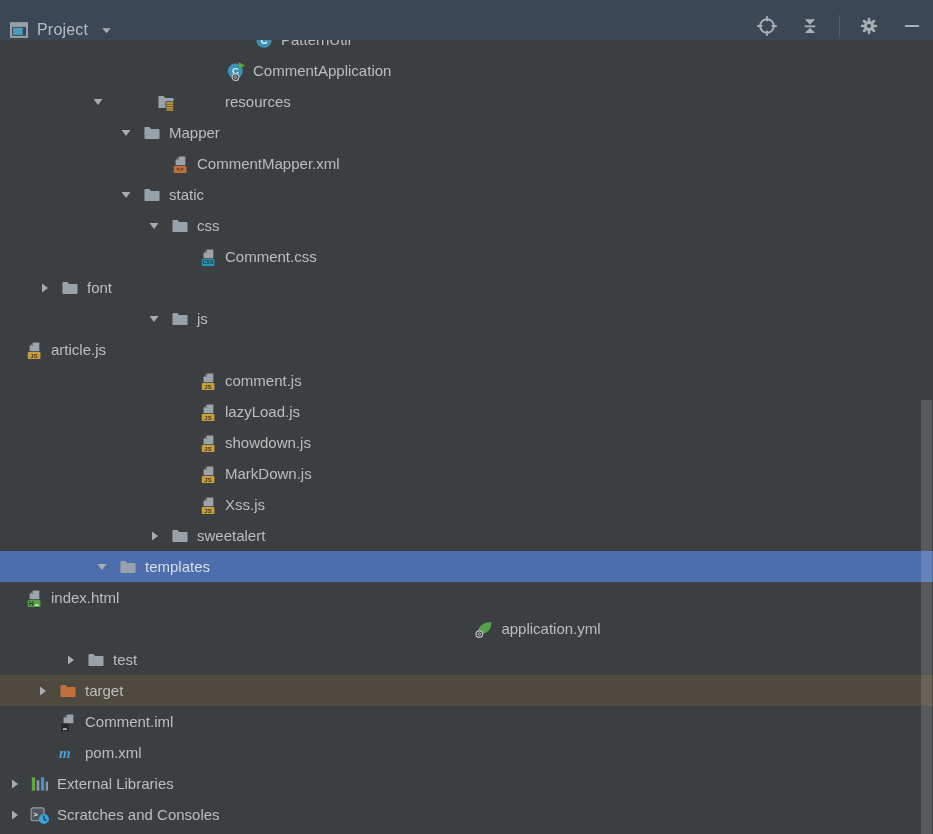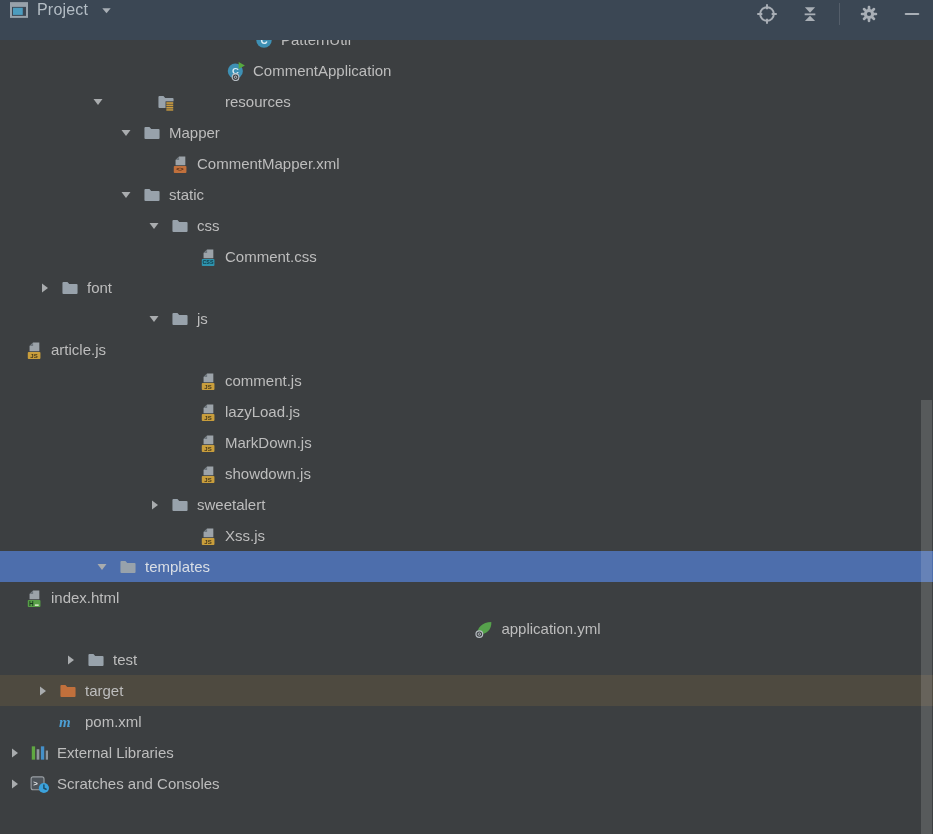--- a/index.html
+++ b/index.html
@@ -8,21 +8,21 @@
     background: var(--bg, #3C3F41);
     font-family: "Liberation Sans", sans-serif;
     -webkit-font-smoothing: antialiased;
   }
   .app { position: relative; width: 933px; height: 834px; overflow: hidden; }
 
   
   .hdr {
     position: absolute; top: 0; left: 0; right: 0; height: 40px;
     background: var(--header-bg, #3B4754);
-    display: flex; align-items: flex-start; justify-content: space-between;
+    display: flex; align-items: flex-end; justify-content: space-between;
     z-index: 5;
   }
   .hdr-left { display: flex; align-items: center; padding-left: 9px; }
   .hdr-title {
     color: var(--header-text, #B4BDC5); font-size: 16px; margin-left: 8px;
     letter-spacing: .2px;
   }
   .hdr-caret { margin-left: 12px; display: inline-flex; }
   .hdr-right { display: flex; align-items: center; padding-right: 7px; }
   .tool-btn {
@@ -241,61 +241,61 @@
   <div class="row" style="padding-left: 174px;">
     <span class="arrow"></span>
     <span class="ficon">
           <svg width="20" height="20" viewBox="0 0 18 18">
             <path d="M8.2 2.2 L13.8 2.2 L13.8 10.2 L5 10.2 L5 5.4 Z" fill="#9CA3A9"></path>
    <path d="M5 5.4 L8.2 2.2 L8.2 5.4 Z" fill="#6E767D"></path>
             <rect x="3.4" y="10.8" width="11.4" height="6.2" rx="0.8" fill="#C99E3C"></rect>
             <text x="9" y="15.8" text-anchor="middle" font-size="5.4" font-weight="bold" fill="#41351A" font-family="Liberation Sans,sans-serif">JS</text>
           </svg>
         </span>
+    <span class="label">showdown.js</span>
+  </div>
+
+  <div class="row" style="padding-left: 174px;">
+    <span class="arrow"></span>
+    <span class="ficon">
+          <svg width="20" height="20" viewBox="0 0 18 18">
+            <path d="M8.2 2.2 L13.8 2.2 L13.8 10.2 L5 10.2 L5 5.4 Z" fill="#9CA3A9"></path>
+   <path d="M5 5.4 L8.2 2.2 L8.2 5.4 Z" fill="#6E767D"></path>
+            <rect x="3.4" y="10.8" width="11.4" height="6.2" rx="0.8" fill="#C99E3C"></rect>
+            <text x="9" y="15.8" text-anchor="middle" font-size="5.4" font-weight="bold" fill="#41351A" font-family="Liberation Sans,sans-serif">JS</text>
+          </svg>
+        </span>
     <span class="label">MarkDown.js</span>
   </div>
 
   <div class="row" style="padding-left: 174px;">
     <span class="arrow"></span>
     <span class="ficon">
           <svg width="20" height="20" viewBox="0 0 18 18">
             <path d="M8.2 2.2 L13.8 2.2 L13.8 10.2 L5 10.2 L5 5.4 Z" fill="#9CA3A9"></path>
    <path d="M5 5.4 L8.2 2.2 L8.2 5.4 Z" fill="#6E767D"></path>
             <rect x="3.4" y="10.8" width="11.4" height="6.2" rx="0.8" fill="#C99E3C"></rect>
             <text x="9" y="15.8" text-anchor="middle" font-size="5.4" font-weight="bold" fill="#41351A" font-family="Liberation Sans,sans-serif">JS</text>
           </svg>
         </span>
-    <span class="label">showdown.js</span>
+    <span class="label">Xss.js</span>
   </div>
 
   <div class="row" style="padding-left: 146px;">
     <span class="arrow">
           <svg width="16" height="16" viewBox="0 0 16 16">
             <path d="M6 3.5 L12 8 L6 12.5 Z" fill="#A9ACAE"></path>
           </svg>
         </span>
     <span class="ficon">
           <svg width="20" height="20" viewBox="0 0 18 18">
             <path d="M2.2 4.6 Q2.2 3.7 3.1 3.7 L6.7 3.7 L8.3 5.4 L14.9 5.4 Q15.8 5.4 15.8 6.3 L15.8 13.4 Q15.8 14.3 14.9 14.3 L3.1 14.3 Q2.2 14.3 2.2 13.4 Z" fill="#98A2AB"></path>
           </svg>
         </span>
     <span class="label">sweetalert</span>
-  </div>
-
-  <div class="row" style="padding-left: 174px;">
-    <span class="arrow"></span>
-    <span class="ficon">
-          <svg width="20" height="20" viewBox="0 0 18 18">
-            <path d="M8.2 2.2 L13.8 2.2 L13.8 10.2 L5 10.2 L5 5.4 Z" fill="#9CA3A9"></path>
-   <path d="M5 5.4 L8.2 2.2 L8.2 5.4 Z" fill="#6E767D"></path>
-            <rect x="3.4" y="10.8" width="11.4" height="6.2" rx="0.8" fill="#C99E3C"></rect>
-            <text x="9" y="15.8" text-anchor="middle" font-size="5.4" font-weight="bold" fill="#41351A" font-family="Liberation Sans,sans-serif">JS</text>
-          </svg>
-        </span>
-    <span class="label">Xss.js</span>
   </div>
 
   <div class="row selected" style="padding-left: 94px;">
     <span class="arrow">
           <svg width="16" height="16" viewBox="0 0 16 16">
             <path d="M3.5 5 L12.5 5 L8 11 Z" fill="#A9ACAE"></path>
           </svg>
         </span>
     <span class="ficon">
           <svg width="20" height="20" viewBox="0 0 18 18">
@@ -352,20 +352,32 @@
           </svg>
         </span>
     <span class="ficon">
           <svg width="20" height="20" viewBox="0 0 18 18">
             <path d="M2.2 4.6 Q2.2 3.7 3.1 3.7 L6.7 3.7 L8.3 5.4 L14.9 5.4 Q15.8 5.4 15.8 6.3 L15.8 13.4 Q15.8 14.3 14.9 14.3 L3.1 14.3 Q2.2 14.3 2.2 13.4 Z" fill="#C1703C"></path>
           </svg>
         </span>
     <span class="label">target</span>
   </div>
 
+  <div class="row" style="padding-left: 34px;">
+    <span class="arrow"></span>
+    <span class="ficon">
+          <svg width="20" height="20" viewBox="0 0 18 18">
+            <path d="M8.2 2.2 L13.8 2.2 L13.8 10.2 L5 10.2 L5 5.4 Z" fill="#9CA3A9"></path>
+   <path d="M5 5.4 L8.2 2.2 L8.2 5.4 Z" fill="#6E767D"></path>
+            <rect x="3" y="10.4" width="6.6" height="6.6" fill="#272727"></rect>
+       <rect x="4.4" y="14.8" width="3.6" height="1.2" fill="#E6E6E6"></rect>
+          </svg>
+        </span>
+    <span class="label">Comment.iml</span>
+  </div>
 
   <div class="row" style="padding-left: 34px;">
     <span class="arrow"></span>
     <span class="ficon">
           <svg width="20" height="20" viewBox="0 0 18 18">
             <text x="1" y="13.8" font-size="13.5" font-weight="bold" font-style="italic" fill="#4D9FD4" font-family="Liberation Serif,serif">m</text>
           </svg>
         </span>
     <span class="label">pom.xml</span>
   </div>

